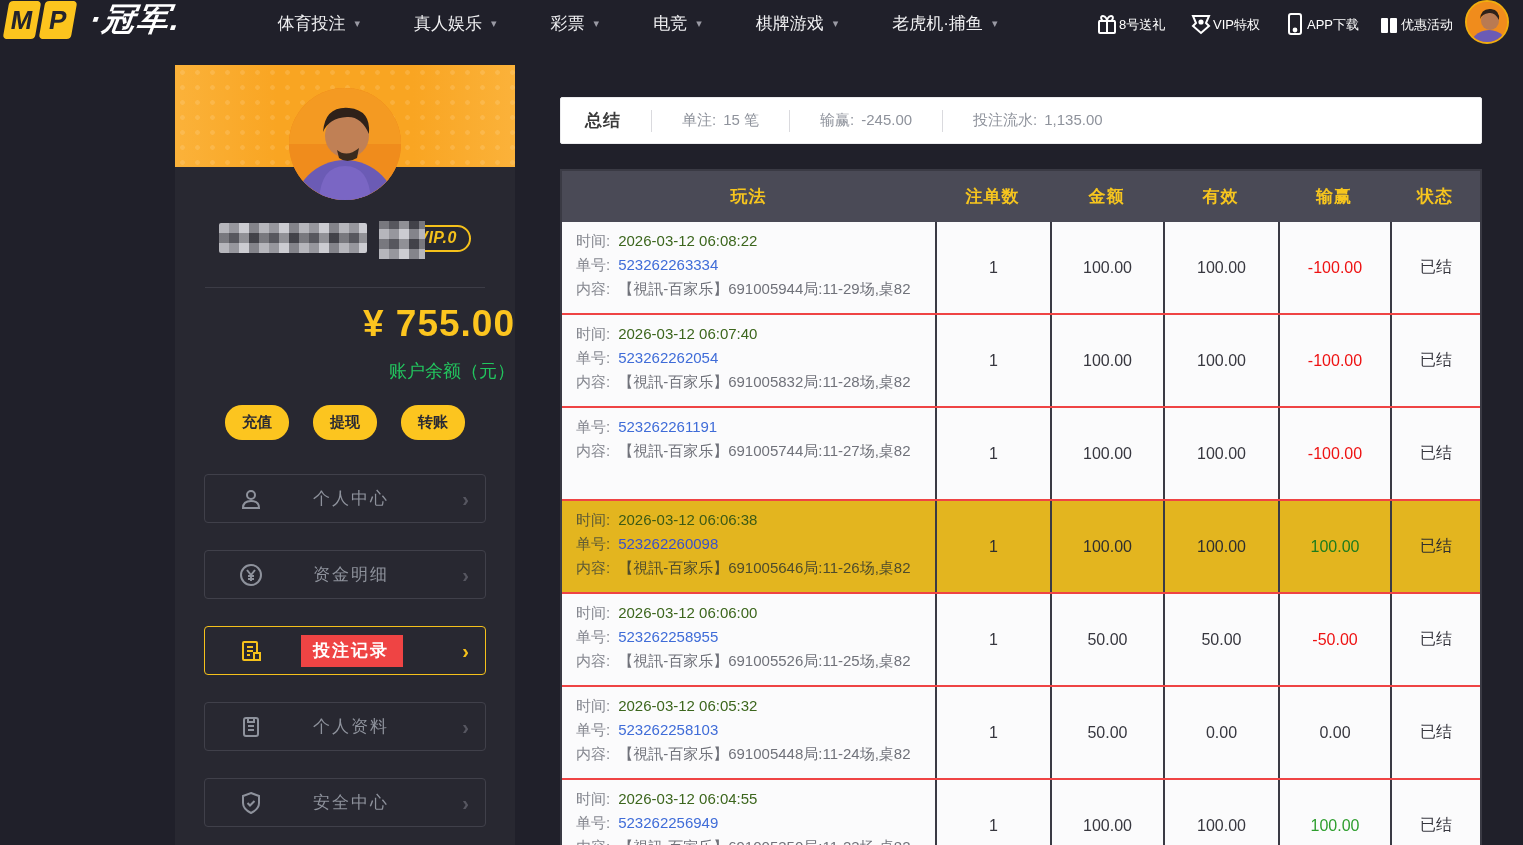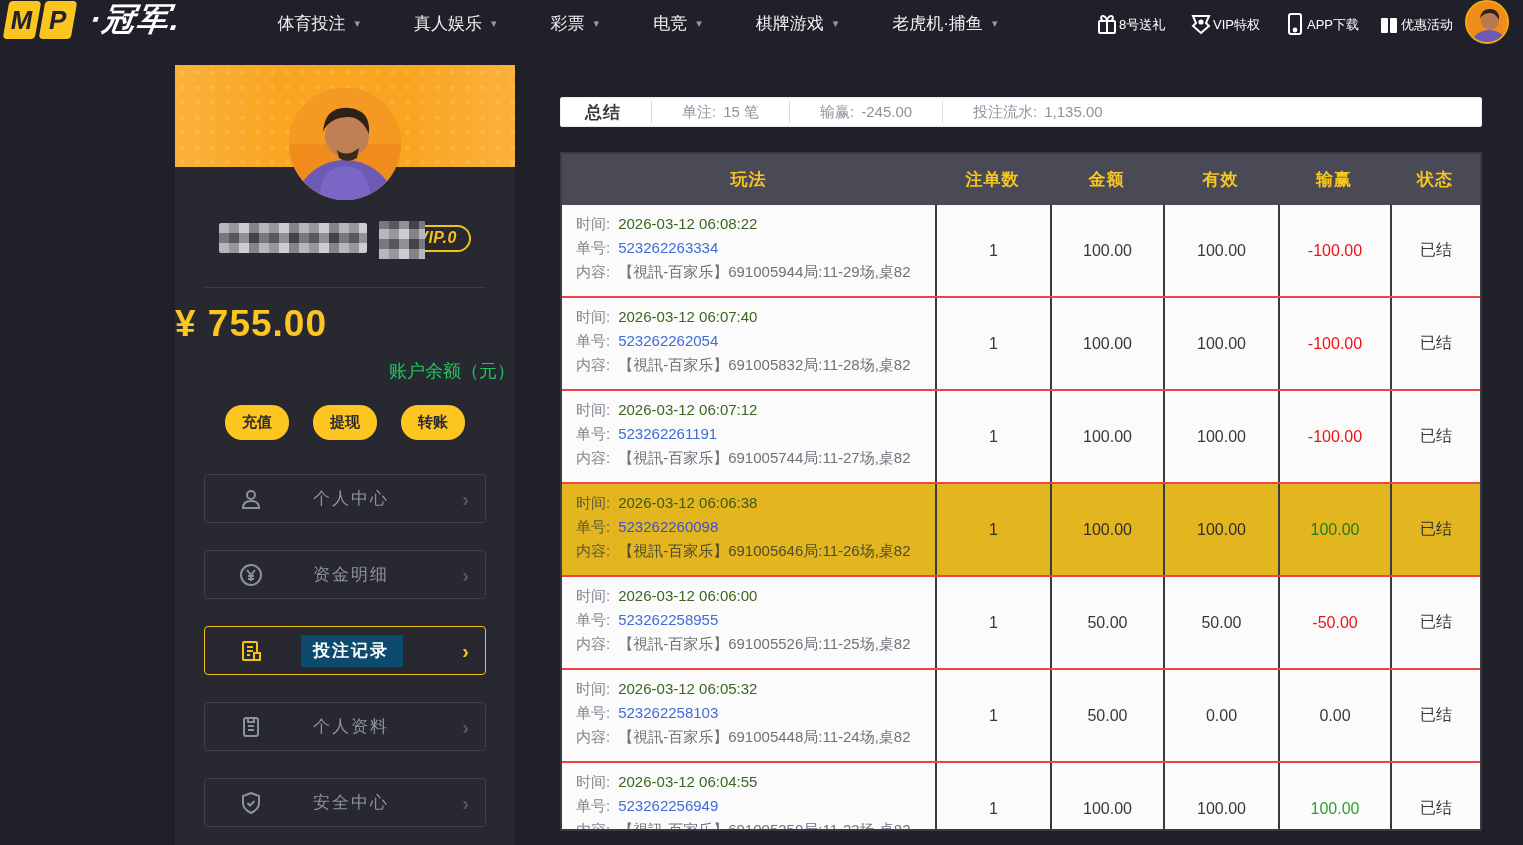--- a/index.html
+++ b/index.html
@@ -36,36 +36,36 @@
   .mosaic{
     background:
       repeating-linear-gradient(0deg, rgba(255,255,255,.28) 0 10px, rgba(0,0,0,.22) 10px 20px),
       repeating-linear-gradient(90deg,#9a9aa2 0 10px,#6f6f78 10px 20px,#b9b9c0 20px 30px,#55555e 30px 40px);
     filter:blur(.5px);
   }
   .user-blur{width:148px;height:30px;border-radius:2px;}
   .vip-badge{position:relative;margin-left:14px;height:27px;border:2px solid #f5c11b;border-radius:15px;display:flex;align-items:center;padding:0 12px 0 34px;color:#f5c11b;font-style:italic;font-weight:800;font-size:16px;letter-spacing:.5px;}
   .vip-badge .badge-blur{position:absolute;left:-4px;top:-6px;width:46px;height:38px;}
   .divider{position:absolute;left:30px;top:222px;width:280px;height:1px;background:#3c3c46;}
-  .balance{position:absolute;left:0;top:238px;width:340px;text-align:left;color:#fcc51f;font-size:37px;font-weight:700;letter-spacing:1px;}
+  .balance{position:absolute;left:0;top:238px;width:340px;text-align:right;color:#fcc51f;font-size:37px;font-weight:700;letter-spacing:1px;}
   .balance-label{position:absolute;left:0;top:294px;width:340px;text-align:right;color:#22c55e;font-size:18px;}
   .actions{position:absolute;left:0;top:340px;width:340px;display:flex;justify-content:center;gap:24px;}
   .action-btn{background:#fcc51f;color:#2a2a33;font-weight:700;font-size:15px;border:none;border-radius:17px;padding:8px 17px;cursor:pointer;}
   .menu{position:absolute;left:0;top:409px;width:340px;}
   .menu-item{height:49px;border:1px solid #40404a;border-radius:4px;margin:0 29px 27px 29px;display:flex;align-items:center;padding:0 16px 0 34px;color:#8e929c;font-size:17px;cursor:pointer;background:transparent;gap:12px;}
   .menu-item .micon{width:24px;height:24px;flex:0 0 auto;}
   .menu-item .mlabel{margin-left:38px;letter-spacing:2px;}
   .menu-item .chev{margin-left:auto;color:#565660;font-size:20px;font-weight:700;line-height:1;}
   .menu-item.active{border-color:#f5c11b;color:#f5c11b;}
-  .menu-item.active .mlabel{background:#0c4a6e;color:#ffffff;font-weight:700;padding:4px 14px 5px 12px;margin-left:26px;letter-spacing:2px;}
+  .menu-item.active .mlabel{background:#ef4444;color:#ffffff;font-weight:700;padding:4px 14px 5px 12px;margin-left:26px;letter-spacing:2px;}
   .menu-item.active .chev{color:#f5c11b;}
 
   
   .content{position:absolute;left:560px;top:97px;width:922px;}
-  .summary{height:30px;background:#ffffff;border:1px solid #ececee;border-radius:2px;display:flex;align-items:center;padding-left:24px;}
+  .summary{height:47px;background:#ffffff;border:1px solid #ececee;border-radius:2px;display:flex;align-items:center;padding-left:24px;}
   .summary .title{font-size:17px;font-weight:700;color:#3a3a3a;letter-spacing:1px;}
   .summary .sep{width:1px;height:22px;background:#dadade;margin:0 30px;}
   .summary .sitem{color:#8f939c;font-size:15px;display:flex;gap:7px;white-space:nowrap;}
 
   .table{margin-top:25px;height:679px;overflow:hidden;border:2px solid #3a3a44;background:#fbfbfc;}
   .thead{display:grid;grid-template-columns:373px 115px 113px 115px 112px auto;height:51px;background:#4a4a56;}
   .thead .th{display:flex;align-items:center;justify-content:center;color:#f6c51e;font-weight:700;font-size:17px;letter-spacing:1px;}
   .trow{display:grid;grid-template-columns:373px 115px 113px 115px 112px auto;min-height:93px;border-bottom:2px solid #ef4444;background:#fbfbfc;}
   .trow .td{display:flex;align-items:center;justify-content:center;color:#37373f;font-size:16px;border-left:2px solid #3a3a44;}
   .trow .td.info{display:block;border-left:none;padding:7px 10px 6px 14px;font-size:15px;line-height:24px;}
@@ -300,21 +300,20 @@
       <div><span class="lbl">内容:</span><span class="content-text">【視訊-百家乐】691005832局:11-28场,桌82</span></div>
     </div>
     <div class="td">1</div>
     <div class="td">100.00</div>
     <div class="td">100.00</div>
     <div class="td neg">-100.00</div>
     <div class="td">已结</div>
   </div>
         <div class="trow">
     <div class="td info">
-      <div><span class="lbl">时间:</span><span class="time">2026-03-12 06:07:12</span></div>
       <div><span class="lbl">单号:</span><span class="order">523262261191</span></div>
       <div><span class="lbl">内容:</span><span class="content-text">【視訊-百家乐】691005744局:11-27场,桌82</span></div>
     </div>
     <div class="td">1</div>
     <div class="td">100.00</div>
     <div class="td">100.00</div>
     <div class="td neg">-100.00</div>
     <div class="td">已结</div>
   </div>
         <div class="trow hl">

